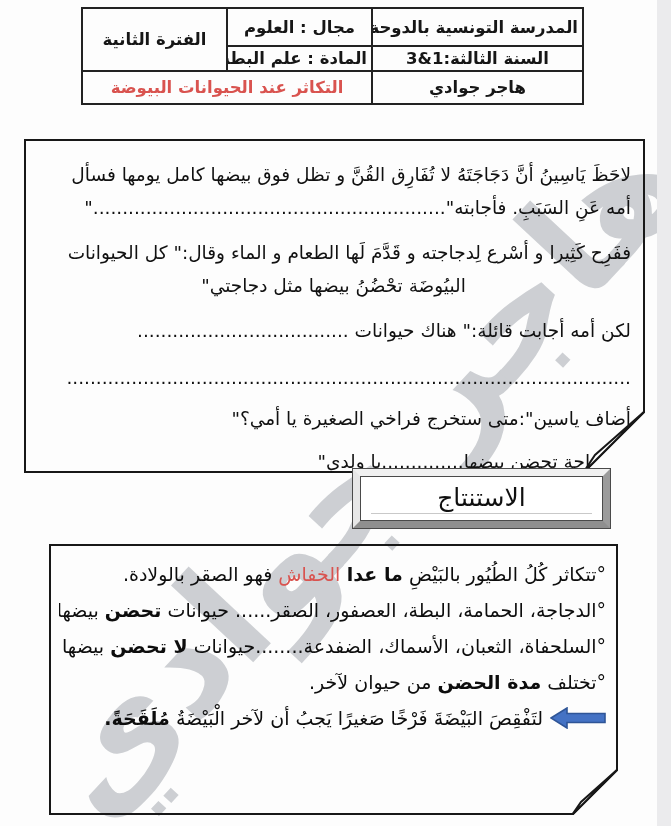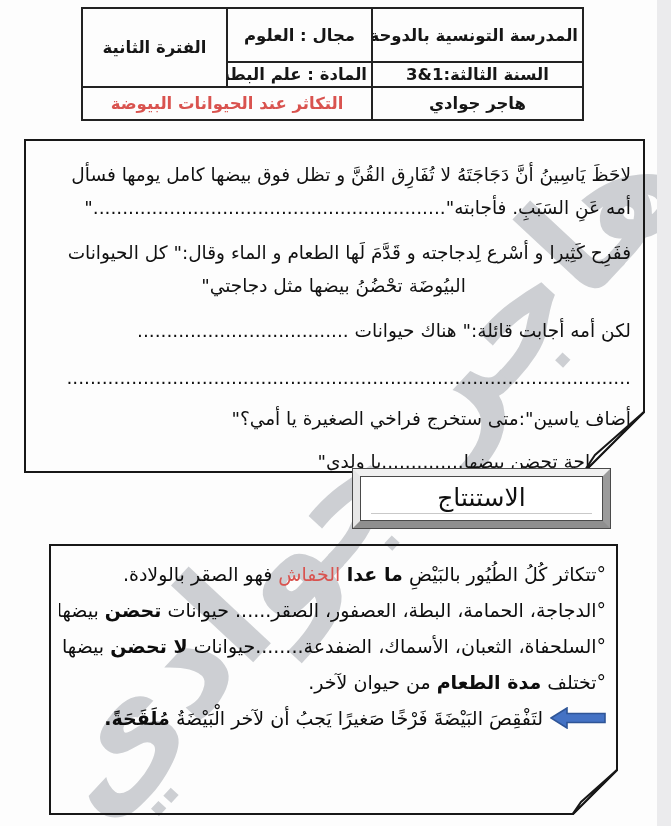--- a/index.html
+++ b/index.html
@@ -56,21 +56,21 @@
   table.header-table td{
     border:2px solid #222;
     text-align:center;
     vertical-align:middle;
     font-weight:bold;
     font-size:16.5px;
     padding:2px 4px;
     white-space:nowrap;
     overflow:hidden;
   }
-  td.col-school{width:211px;height:54px;}
+  td.col-school{width:211px;height:38px;}
   td.col-mid{width:145px;}
   td.col-period{width:145px;vertical-align:top;padding-top:8px;}
   tr.row3 td{height:33px;}
   td.lesson-title{color:var(--accent-red);font-size:17.5px;}
 
   
   .story-box{
     position:absolute; left:24px; top:139px;
     width:621px; height:334px;
     border:2px solid #181818;
@@ -202,21 +202,21 @@
         <div class="conclusion-heading">الاستنتاج</div>
       </div>
     </div>
   </div>
 
   <div class="conclusion-box" dir="rtl">
     <div class="conclusion-bullets">
         <div class="c-line"><span class="seg-n">°تتكاثر كُلُ الطُيُور بالبَيْضِ </span><span class="seg-b">ما عدا </span><span class="seg-r">الخفاش</span><span class="seg-n"> فهو الصقر بالولادة.</span></div>
         <div class="c-line"><span class="seg-n">°الدجاجة، الحمامة، البطة، العصفور، الصقر...... حيوانات </span><span class="seg-b">تحضن</span><span class="seg-n"> بيضها</span></div>
         <div class="c-line"><span class="seg-n">°السلحفاة، الثعبان، الأسماك، الضفدعة........حيوانات </span><span class="seg-b">لا تحضن</span><span class="seg-n"> بيضها</span></div>
-        <div class="c-line"><span class="seg-n">°تختلف </span><span class="seg-b">مدة الطعام</span><span class="seg-n"> من حيوان لآخر.</span></div>
+        <div class="c-line"><span class="seg-n">°تختلف </span><span class="seg-b">مدة الحضن</span><span class="seg-n"> من حيوان لآخر.</span></div>
       </div>
     <div class="c-line arrow-line">
       <svg class="arrow-svg" viewBox="0 0 56 22" width="56" height="22">
         <polygon points="1,11 17,1 17,6.5 55,6.5 55,15.5 17,15.5 17,21" style="fill:var(--arrow-blue); stroke:var(--arrow-border); stroke-width:1.6;"></polygon>
       </svg>
       <span><span class="seg-n">لتَفْقِصَ البَيْضَةَ فَرْخًا صَغيرًا يَجبُ أن لآخر الْبَيْضَةُ </span><span class="seg-b">مُلَقَحَةً.</span></span>
     </div>
     <svg class="fold fold-sm" viewBox="0 0 46 46" width="46" height="46">
       <polygon points="46,0 46,46 0,46" fill="#fdfdfd" stroke="none"></polygon>
       <polyline points="46,0 0,46" fill="none" stroke="#181818" stroke-width="2"></polyline>

